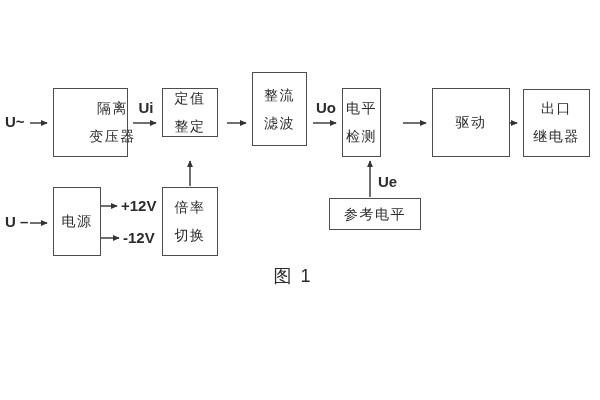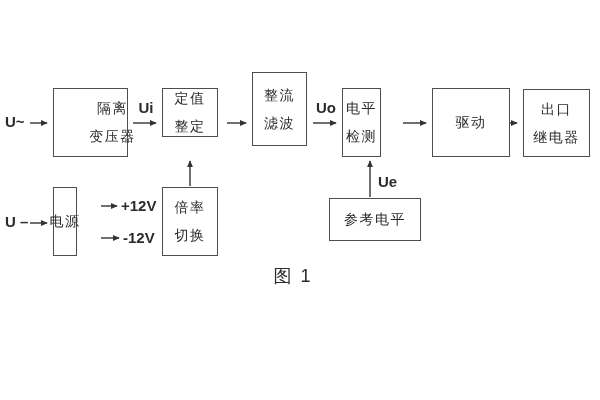--- a/index.html
+++ b/index.html
@@ -104,35 +104,35 @@
 
   <div class="block" style="left:342px; top:88px; width:39px; height:69px;">
     <span>电平</span>
     <span>检测</span>
   </div>
 
   <div class="block" style="left:432px; top:88px; width:78px; height:69px;">
     <span>驱动</span>
   </div>
 
-  <div class="block" style="left:523px; top:89px; width:67px; height:68px;">
+  <div class="block" style="left:523px; top:89px; width:67px; height:68px;font-family:Liberation Mono, monospace;">
     <span>出口</span>
     <span>继电器</span>
   </div>
 
-  <div class="block" style="left:53px; top:187px; width:24px; height:69px;">
+  <div class="block" style="left:53px; top:187px; width:48px; height:69px;">
     <span>电源</span>
   </div>
 
   <div class="block" style="left:162px; top:187px; width:56px; height:69px;text-align:center;">
     <span>倍率</span>
     <span>切换</span>
   </div>
 
-  <div class="block" style="left:329px; top:198px; width:92px; height:43px; gap:0;">
+  <div class="block" style="left:329px; top:198px; width:92px; height:32px; gap:0;">
     <span>参考电平</span>
   </div>
 
   <div class="sig" style="left:5px;  top:114px;">U~</div>
   <div class="sig" style="left:5px;  top:214px;">U –</div>
   <div class="sig sig-center" style="left:131px; top:100px; width:30px;">Ui</div>
   <div class="sig sig-center" style="left:311px; top:100px; width:30px;">Uo</div>
   <div class="sig" style="left:378px; top:174px;">Ue</div>
   <div class="sig" style="left:121px; top:198px;">+12V</div>
   <div class="sig" style="left:123px; top:230px;">-12V</div>

